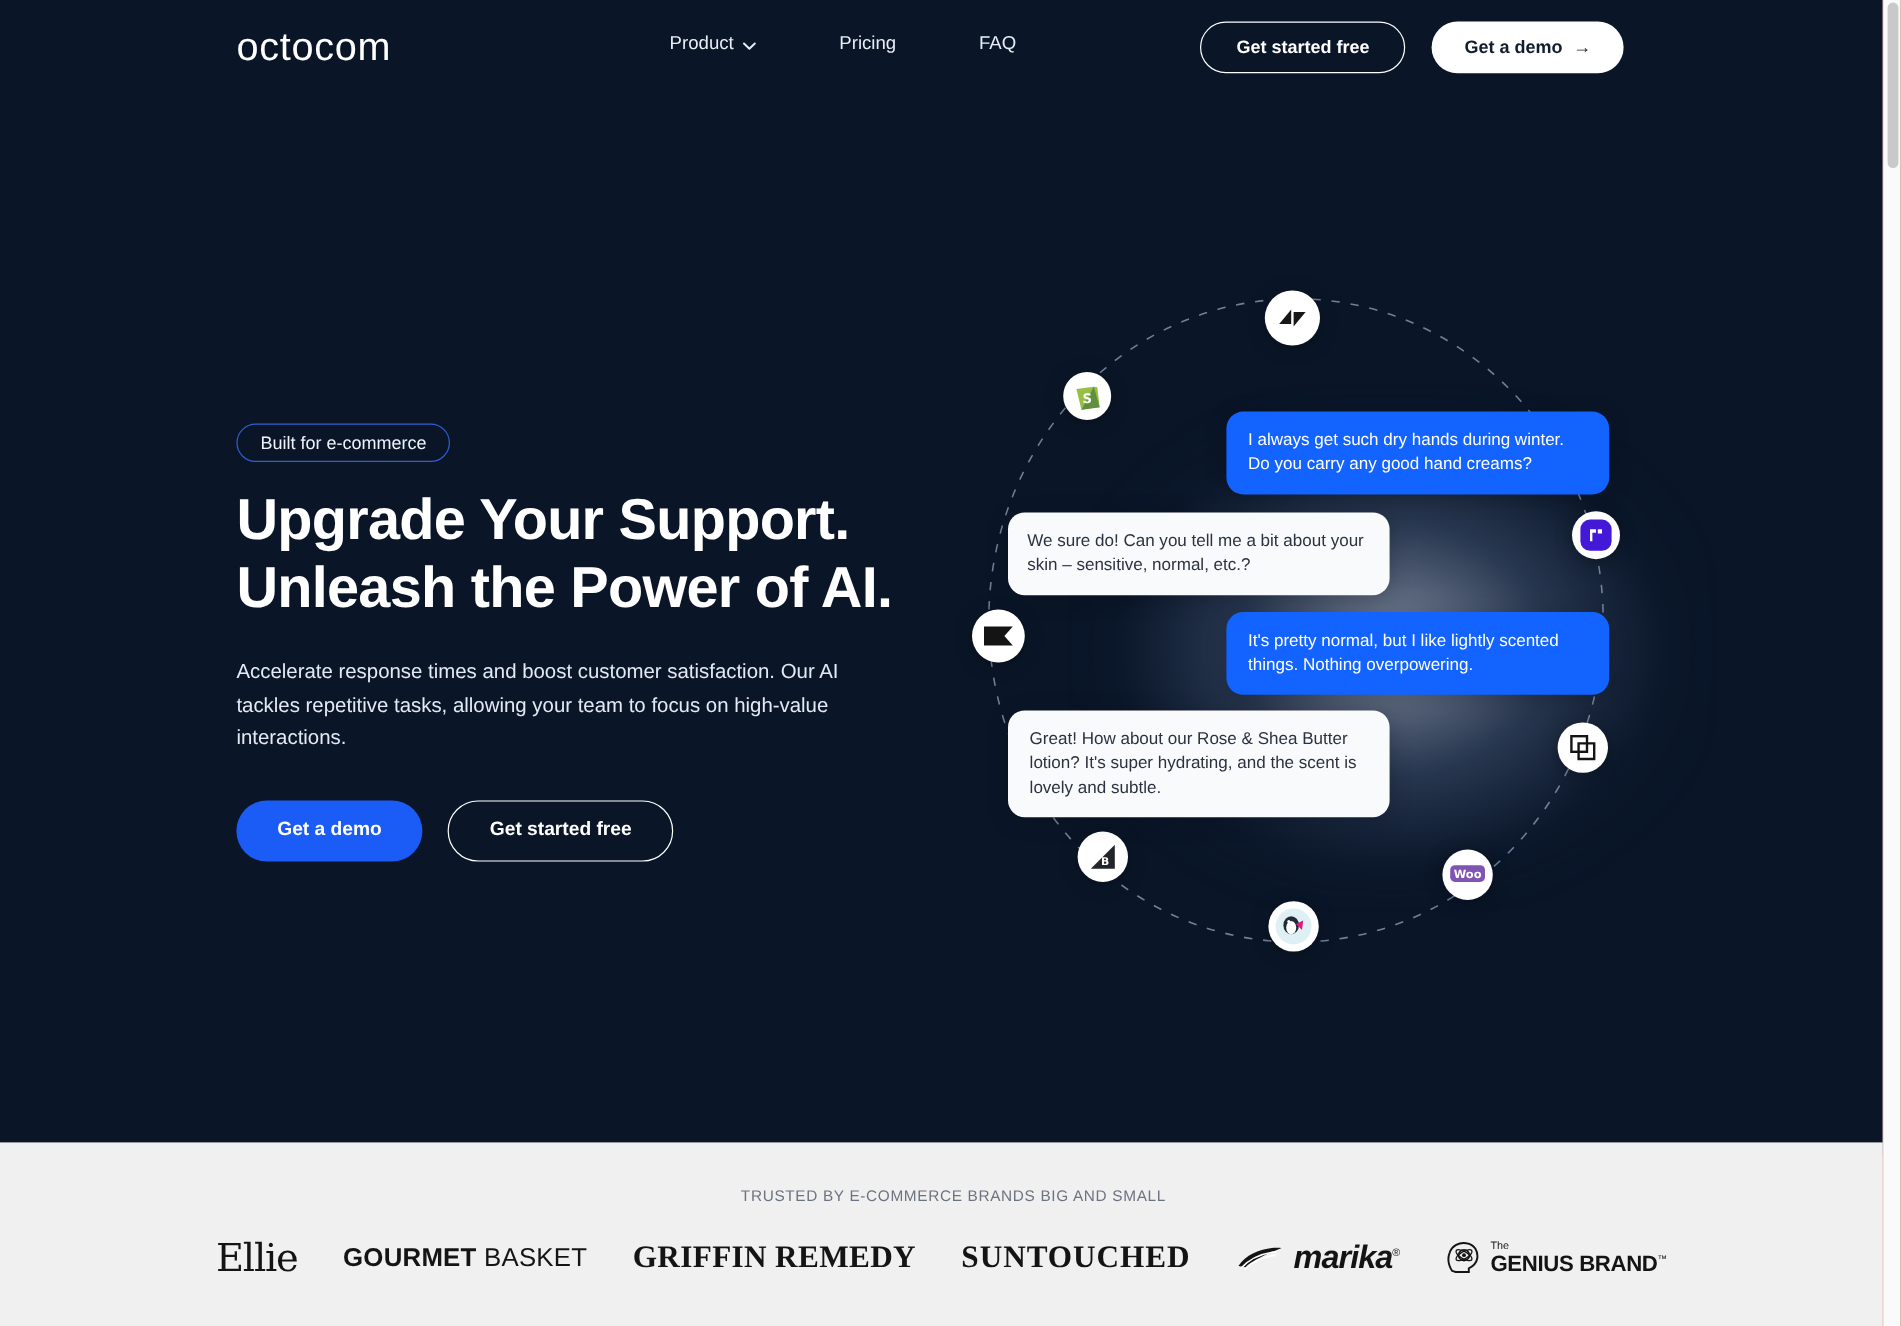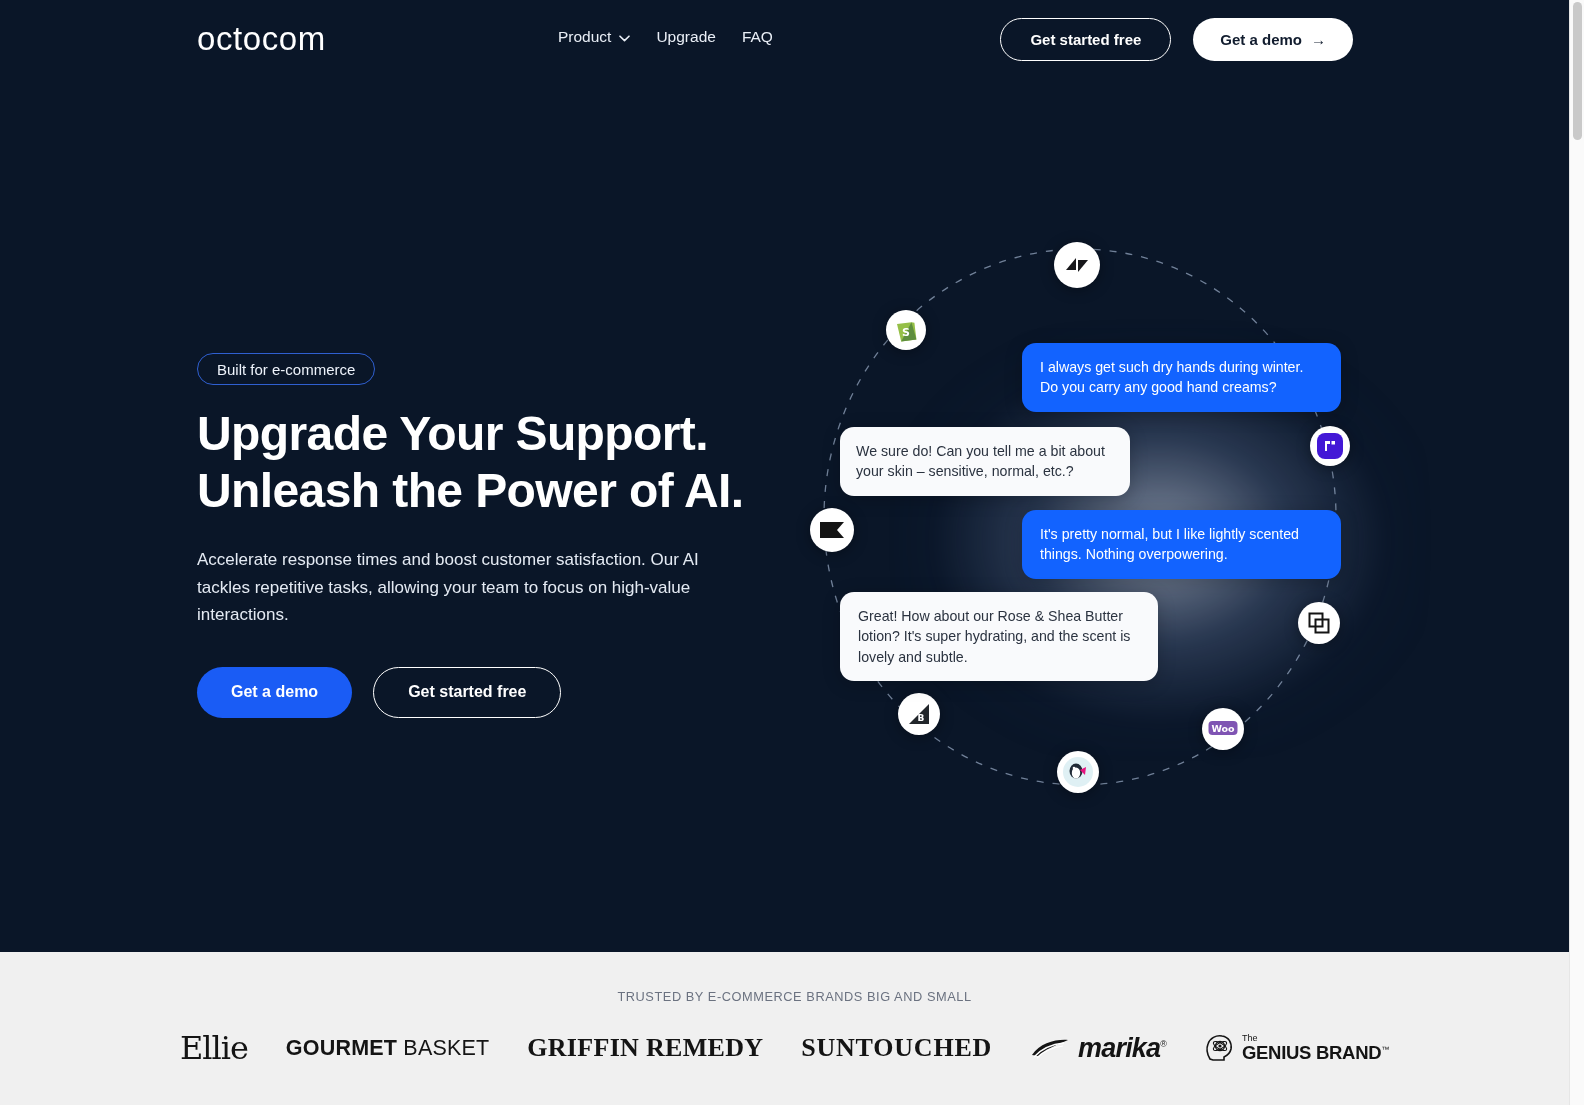--- a/index.html
+++ b/index.html
@@ -53,21 +53,21 @@
     display: flex; align-items: center;
     z-index: 30;
   }
   .logo {
     position: absolute; left: 197px; top: 20px;
     font-size: 33px; letter-spacing: 0.6px;
     color: #ffffff; font-weight: 300;
   }
   .nav-links {
     position: absolute; left: 558px; top: 28px;
-    display: flex; align-items: center; gap: 26px;
+    display: flex; align-items: center; gap: 69px;
   }
   .nav-link {
     display: flex; align-items: center; gap: 8px;
     color: #e9eef6; font-size: 15.5px; font-weight: 500;
     cursor: pointer; white-space: nowrap;
   }
   .chev {
     display: inline-block; width: 11px; height: 7px;
     position: relative; top: 1px;
   }
@@ -146,21 +146,21 @@
   .bubble {
     position: absolute; border-radius: 14px;
     padding: 14px 18px;
     font-size: 14.2px; line-height: 1.43;
     box-shadow: 0 3px 18px rgba(0,0,0,0.22);
     pointer-events: auto;
   }
   .bubble.user { background: #1263ff; color: #ffffff; }
   .bubble.bot  { background: #f9fafc; color: #2b3340; }
   #bubble-0 { left: 1022px; top: 343px; width: 319px; }
-  #bubble-1 { left: 840px; top: 427px; width: 290px; padding-left: 16px; }
+  #bubble-1 { left: 840px; top: 427px; width: 318px; padding-left: 16px; }
   #bubble-2 { left: 1022px; top: 510px; width: 319px; }
   #bubble-3 { left: 840px; top: 592px; width: 318px; }
 
   
   .trusted {
     position: absolute; left: 0; top: 952px;
     width: 1569px; height: 153px;
     background: #f0f0f0;
   }
   .trusted-label {
@@ -203,21 +203,21 @@
 
       <div class="nav-links">
         <div class="nav-link">
           <span>Product</span>
           <span class="chev">
             <svg width="11" height="7" viewBox="0 0 11 7">
                 <path d="M1 1.2 L5.5 5.6 L10 1.2" fill="none" stroke="#e9eef6" stroke-width="1.6" stroke-linecap="round" stroke-linejoin="round"></path>
               </svg>
           </span>
         </div>
-        <div class="nav-link">Upgrade</div>
+        <div class="nav-link">Pricing</div>
         <div class="nav-link">FAQ</div>
       </div>
 
       <div class="nav-actions">
         <div class="btn btn-outline-light">Get started free</div>
         <div class="btn btn-white">
           <span>Get a demo</span>
           <span class="arrow-ico">→</span>
         </div>
       </div>

